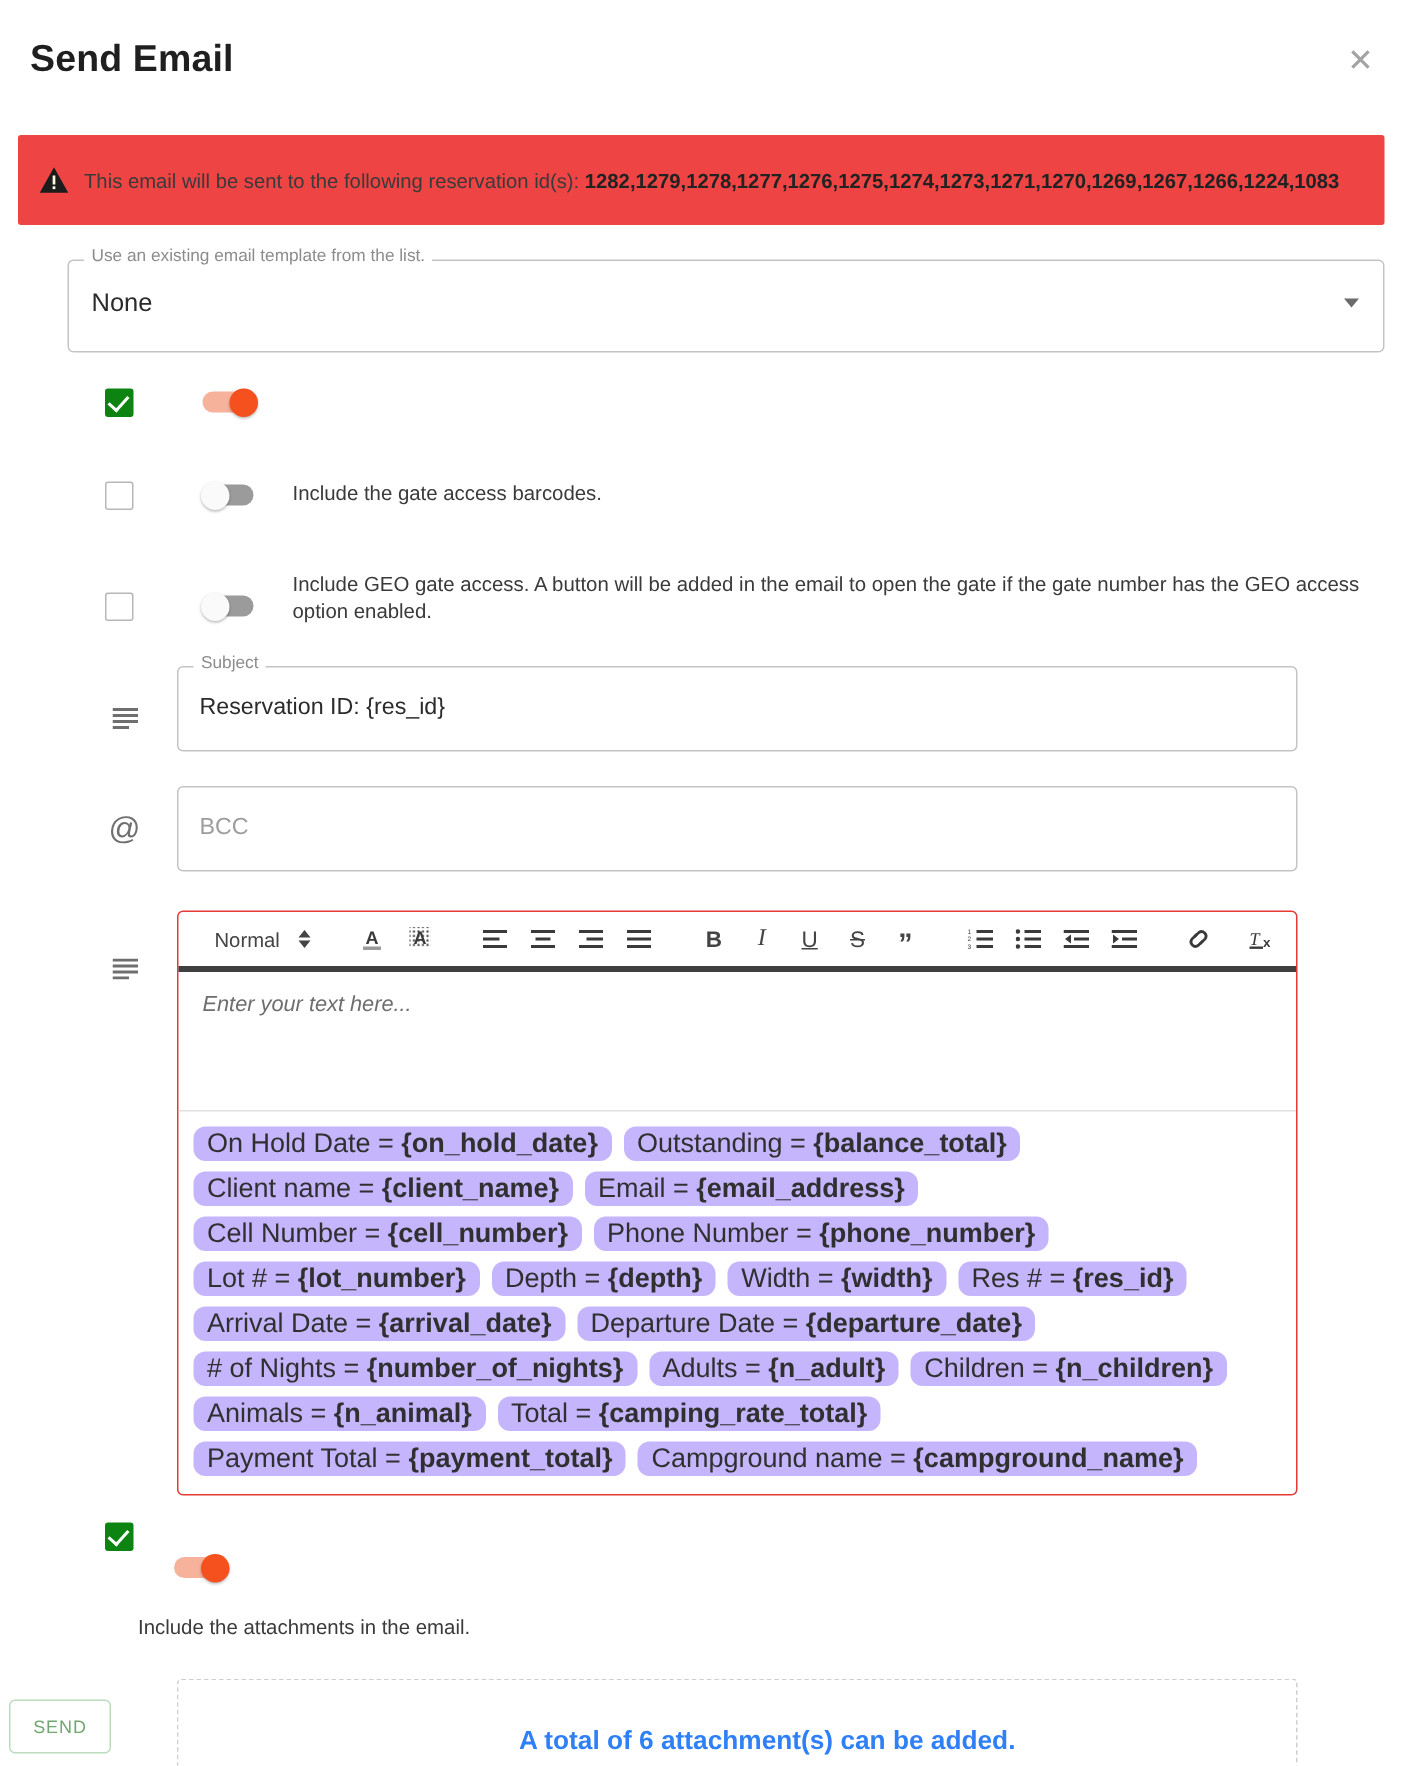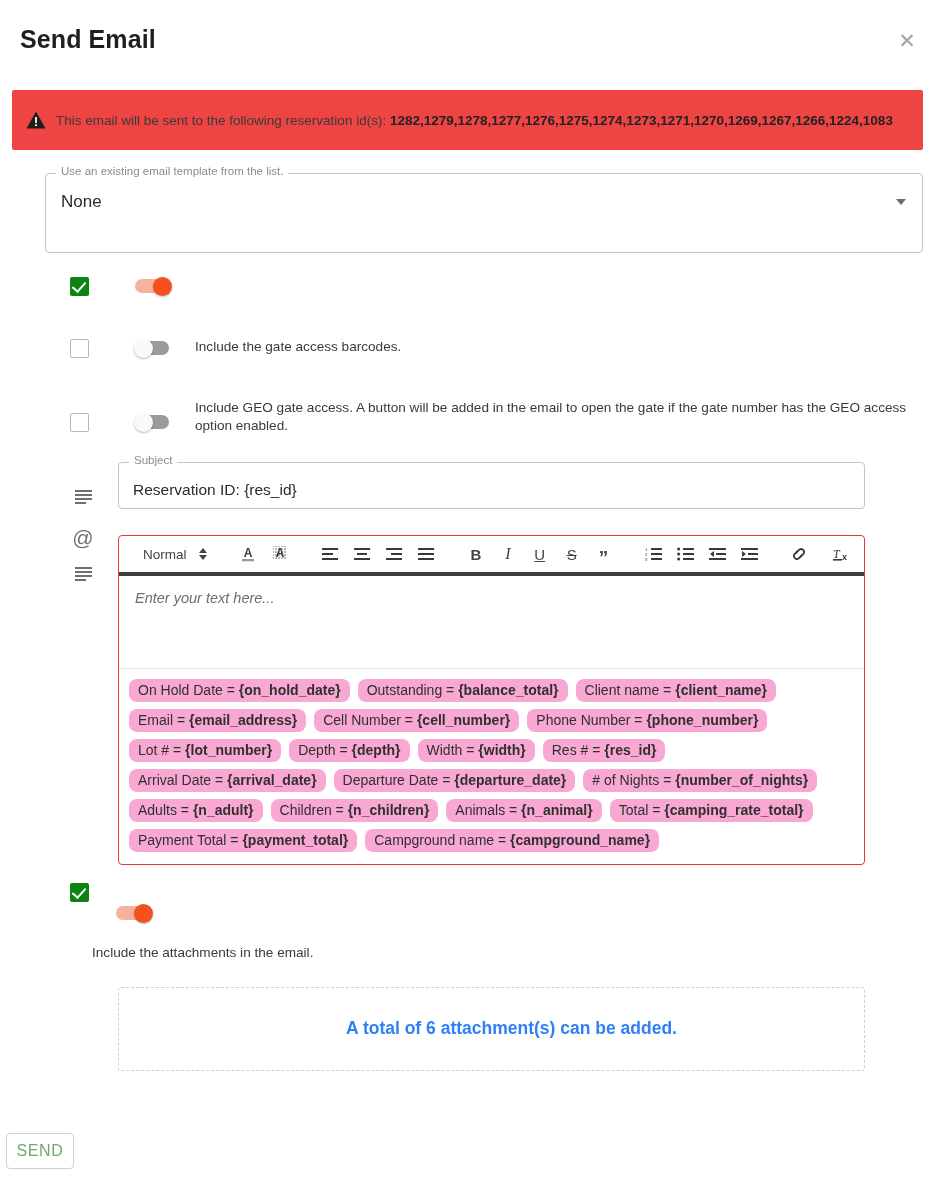--- a/index.html
+++ b/index.html
@@ -55,21 +55,21 @@
     font-size: 13.5px;
     color: #3a3a3a;
     white-space: nowrap;
   }
   .banner-text b { font-weight: bold; color:#222; }
 
   
   .select-wrap {
     position: relative;
     margin: 23px 12px 0 45px;
-    height: 80px;
+    height: 62px;
   }
   .fieldset-box {
     position: absolute;
     inset: 0;
     border: 1px solid #c4c4c4;
     border-radius: 4px;
   }
   .legend-lbl {
     position: absolute;
     top: -8px; left: 11px;
@@ -179,21 +179,21 @@
     display: flex;
     align-items: center;
     justify-content: center;
     width: 26px;
   }
 
   
   .subject-wrap {
     position: relative;
     margin: 28px 35px 0 118px;
-    height: 47px;
+    height: 57px;
   }
   .subject-value {
     position: absolute;
     left: 15px; top: 19px;
     font-size: 15.5px;
     color: #2b2b2b;
   }
   .bcc-wrap {
     position: relative;
     margin: 23px 35px 0 118px;
@@ -261,24 +261,24 @@
     font-size: 14.5px;
   }
   .tags-area {
     border-top: 1px solid #e2e2e2;
     padding: 10px 10px 12px 10px;
     display: flex;
     flex-wrap: wrap;
     gap: 7px 8px;
   }
   .tag {
-    background: #f9a8d4;
+    background: #c4b5fd;
     border-radius: 8px;
     padding: 3px 9px 4px 9px;
-    font-size: 14px;
+    font-size: 18px;
     color: #303030;
     white-space: nowrap;
     cursor: pointer;
     line-height: 16px;
     text-align: right;
   }
   .tag b { font-weight: bold; }
 
   
   .row4 { margin-top: 16px; flex-direction: column; }
@@ -304,21 +304,21 @@
 
   
   .send-btn {
     position: absolute;
     left: 6px; bottom: 8px;
     width: 68px; height: 36px;
     border: 1px solid #bcdcbc;
     border-radius: 4px;
     background: #fff;
     color: #71a771;
-    font-size: 16px;
+    font-size: 12px;
     letter-spacing: .6px;
     font-family: "Liberation Sans", sans-serif;
     cursor: pointer;
   }
 </style>
 </head>
 <body>
 
 <div class="dlg-header">
   <div class="dlg-title">Send Email</div>
@@ -380,20 +380,24 @@
   </span>
   <div class="subject-wrap">
     <div class="fieldset-box"></div>
     <div class="legend-lbl">Subject</div>
     <div class="subject-value">Reservation ID: {res_id}</div>
   </div>
 </div>
 
 <div class="field-block">
   <span class="gutter-icon" style="top:18px;font-size:21px;line-height:1;">@</span>
+  <div class="bcc-wrap">
+    <div class="fieldset-box"></div>
+    <div class="bcc-placeholder">BCC</div>
+  </div>
 </div>
 
 <div class="field-block">
   <span class="gutter-icon" style="top:32px;">
     <svg width="17" height="14" viewBox="0 0 17 14">
       <rect x="0" y="0" width="17" height="2" fill="#6f6f6f"></rect>
       <rect x="0" y="4" width="17" height="2" fill="#6f6f6f"></rect>
       <rect x="0" y="8" width="17" height="2" fill="#6f6f6f"></rect>
       <rect x="0" y="12" width="11" height="2" fill="#6f6f6f"></rect>
     </svg>

